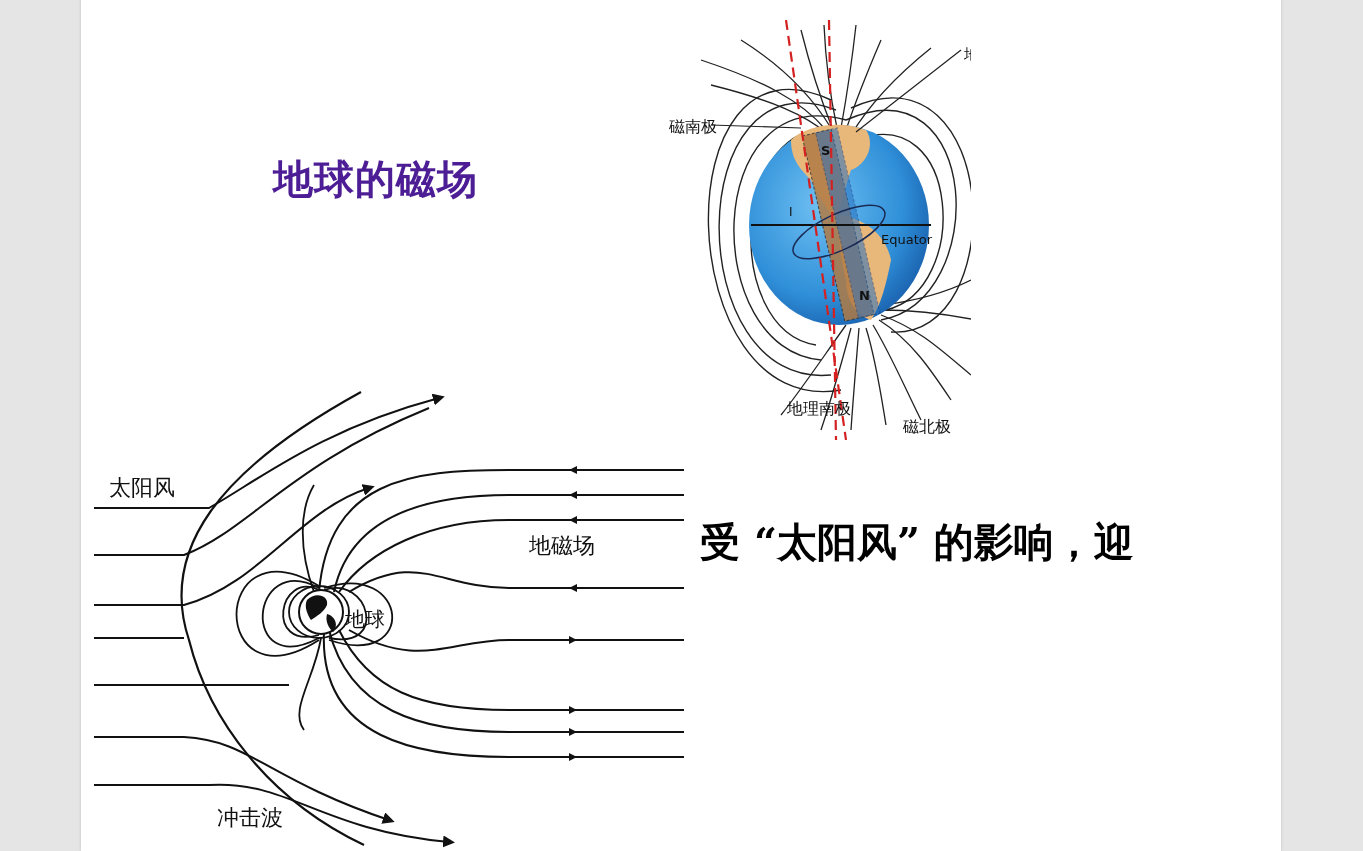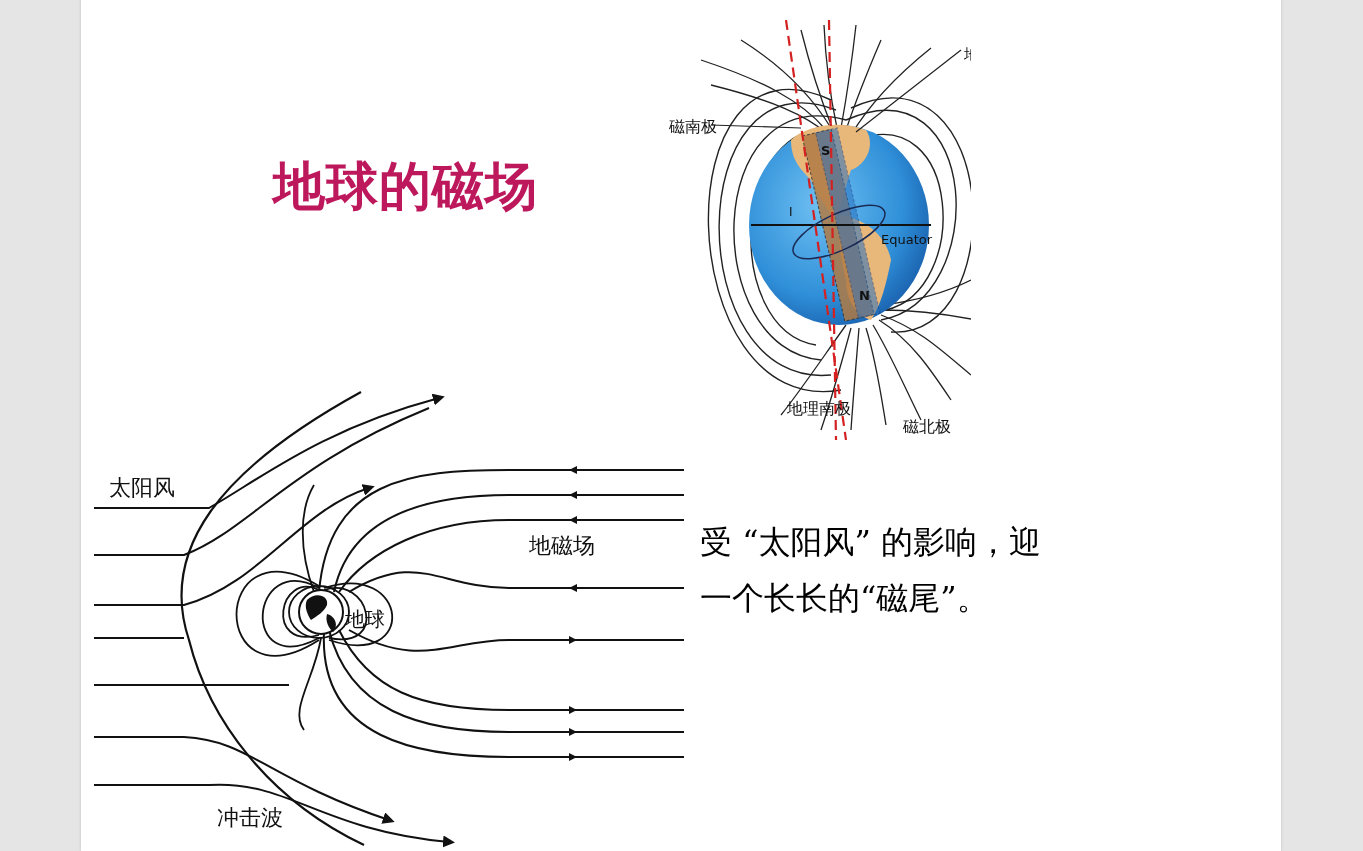--- a/index.html
+++ b/index.html
@@ -12,29 +12,29 @@
   .margin-left { position: absolute; left: 0; top: 0; width: 81px; height: 851px; background: #e5e5e5; }
   .margin-right { position: absolute; left: 1281px; top: 0; width: 82px; height: 851px; background: #e5e5e5; }
   .slide {
     position: absolute; left: 81px; top: 0; width: 1200px; height: 851px;
     background: #ffffff;
     box-shadow: -1px 0 2px rgba(0,0,0,0.08), 1px 0 2px rgba(0,0,0,0.08);
     overflow: hidden;
   }
   .slide-title {
     position: absolute; left: 192px; top: 152px;
-    font-size: 52px; font-weight: bold; color: #be185d;
+    font-size: 40px; font-weight: bold; color: #4c1d95;
     letter-spacing: 1px; white-space: nowrap;
     font-family: "DejaVu Serif", "Liberation Serif", serif;
   }
   .globe-diagram { position: absolute; left: 560px; top: 20px; width: 330px; height: 420px; }
   .wind-diagram { position: absolute; left: 8px; top: 380px; width: 600px; height: 471px; }
   .body-text {
     position: absolute; left: 619px; top: 514px; width: 580px;
-    font-size: 32px; line-height: 56px; font-weight: normal; color: #000;
+    font-size: 40px; line-height: 56px; font-weight: bold; color: #000;
     font-family: "DejaVu Serif", "Liberation Serif", serif;
   }
   .body-text span { display: block; white-space: nowrap; }
   .lbl { font-family: "DejaVu Sans", "Liberation Sans", sans-serif; fill: #111; }
 </style>
 </head>
 <body>
 
 <div class="margin-left"></div>
 <div class="margin-right"></div>
@@ -179,15 +179,14 @@
     <path d="M238,234 C246,236 250,245 244,252 C240,248 236,242 238,234 z" fill="#111"></path>
 
     <text class="lbl" x="20" y="115" font-size="22">太阳风</text>
     <text class="lbl" x="440" y="173" font-size="22">地磁场</text>
     <text class="lbl" x="256" y="246" font-size="20">地球</text>
     <text class="lbl" x="128" y="445" font-size="22">冲击波</text>
   </svg>
 
   <div class="body-text">
     <span>受 “太阳风” 的影响，迎</span>
-    <span>一个长长的“磁尾”。</span>
   </div>
 </div>
 
 </body></html>

